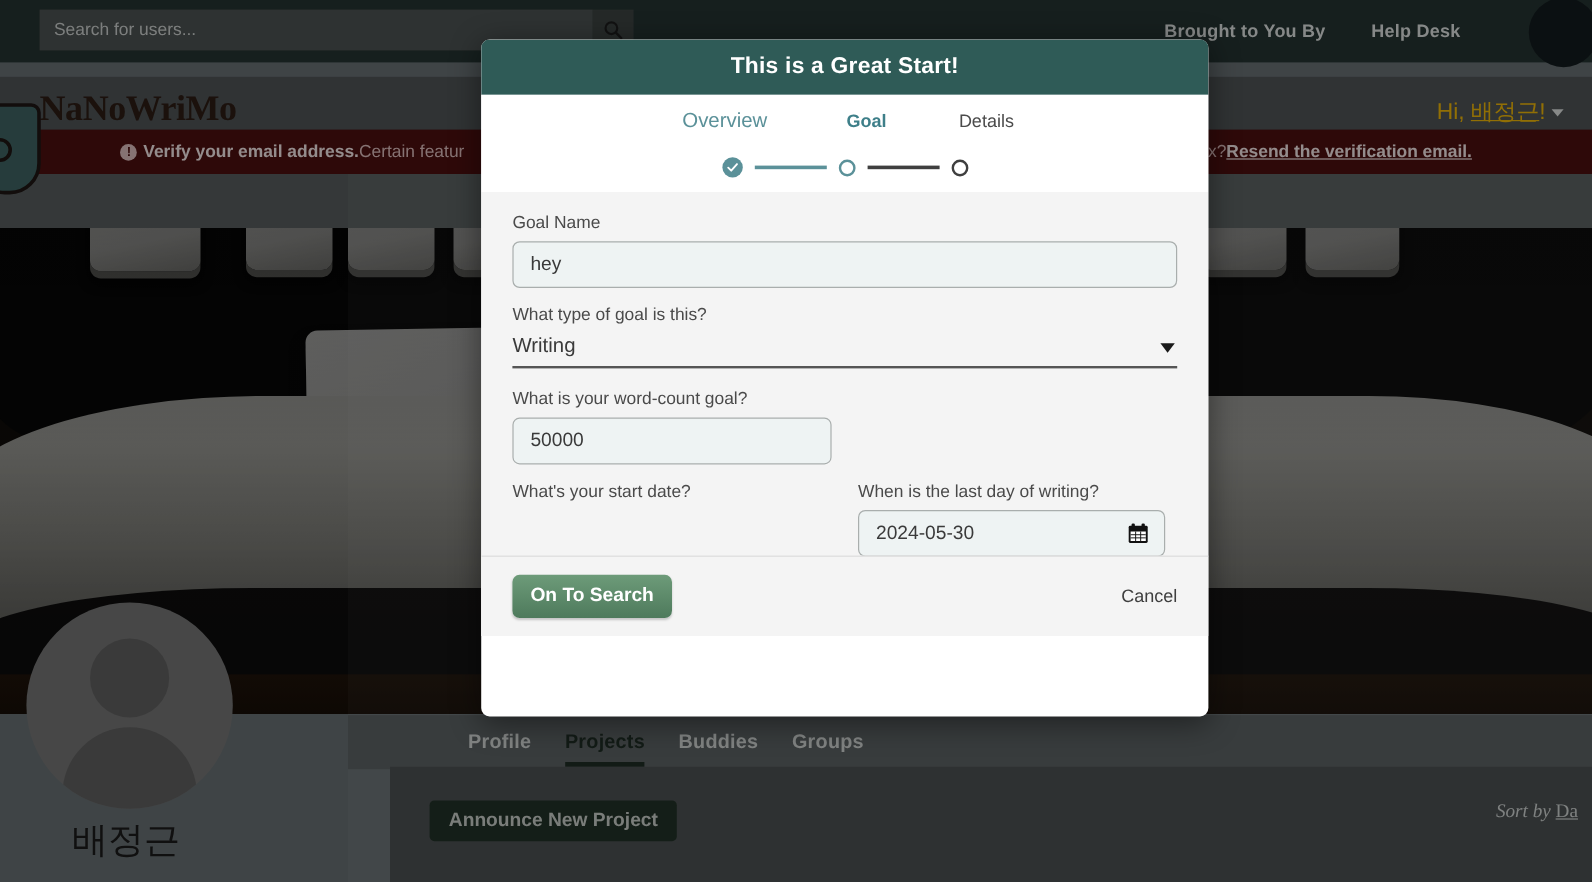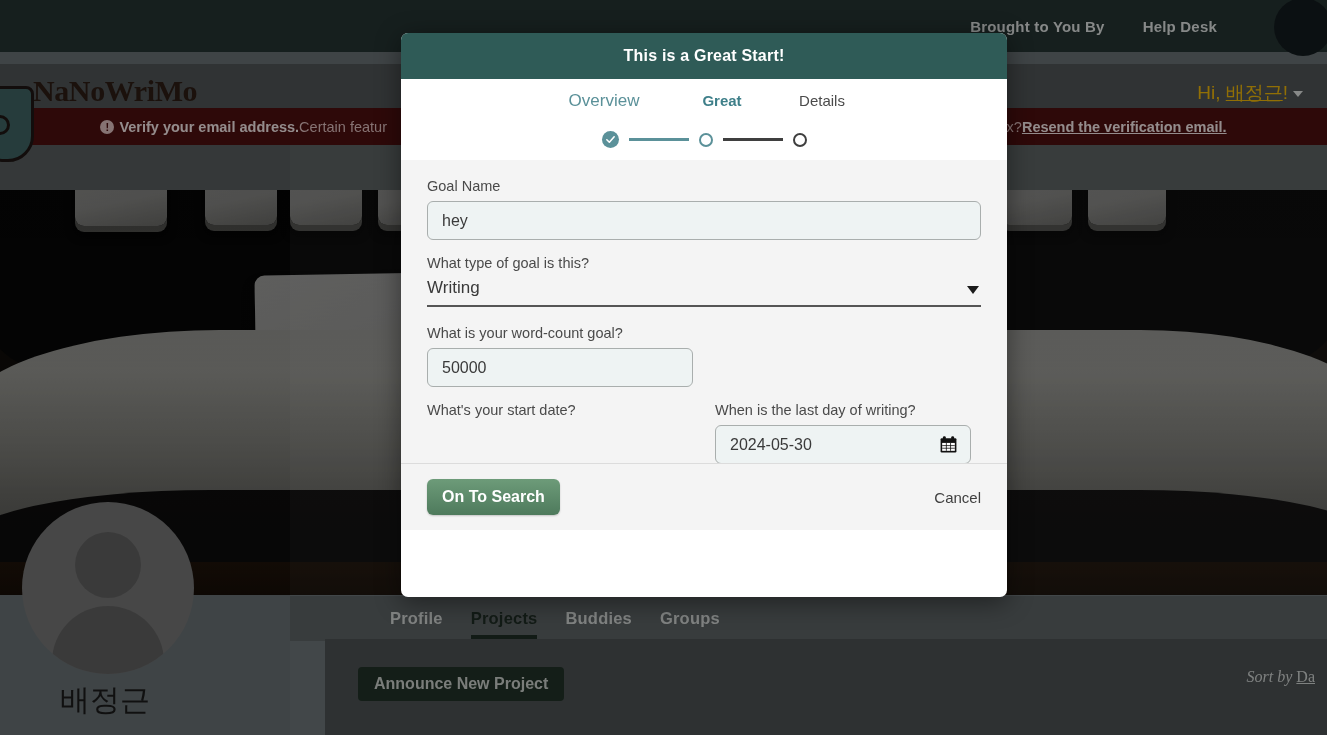--- a/index.html
+++ b/index.html
@@ -281,21 +281,21 @@
     background: #fff;
     z-index: 50;
   }
   .modal-header {
     height: 46px;
     background: #2f5b57;
     display: flex; align-items: center; justify-content: center;
   }
   .modal-title {
     color: #ffffff;
-    font-size: 16px; font-weight: bold;
+    font-size: 19px; font-weight: bold;
     letter-spacing: .2px;
   }
   .steps {
     height: 81px;
     background: #ffffff;
     position: relative;
   }
   .step-labels {
     position: absolute; left: 0; right: 0; top: 12px;
     display: flex; justify-content: center; align-items: baseline;
@@ -398,20 +398,29 @@
     cursor: pointer;
     font-family: "Liberation Sans", sans-serif;
   }
 </style>
 </head>
 <body>
 
 <div id="page">
 
   <div class="util-bar">
+    <div class="search-wrap">
+      <input class="search-input" readonly="" placeholder="Search for users..." style="">
+      <button class="search-btn">
+        <svg viewBox="0 0 24 24">
+          <circle cx="10" cy="10" r="6.5" fill="none" stroke="#1c1c1c" stroke-width="2.4"></circle>
+          <line x1="15" y1="15" x2="21" y2="21" stroke="#1c1c1c" stroke-width="2.6" stroke-linecap="round"></line>
+        </svg>
+      </button>
+    </div>
     <div class="util-links">
       <a>Brought to You By</a>
       <a>Help Desk</a>
     </div>
     <div class="util-avatar"></div>
   </div>
 
   <div class="brand-bar">
     <div class="brand-crest"></div>
     <div class="brand-title">NaNoWriMo</div>
@@ -475,21 +484,21 @@
 
 <div class="modal">
 
   <div class="modal-header">
     <div class="modal-title">This is a Great Start!</div>
   </div>
 
   <div class="steps">
     <div class="step-labels">
       <div class="step-label sl-overview">Overview</div>
-      <div class="step-label sl-goal">Great</div>
+      <div class="step-label sl-goal">Goal</div>
       <div class="step-label sl-details">Details</div>
     </div>
     <div class="step-dots">
       <div class="dot-done">
         <svg viewBox="0 0 24 24">
           <path d="M4 12.5 L9.5 18 L20 6" fill="none" stroke="#ffffff" stroke-width="3.4" stroke-linecap="round" stroke-linejoin="round"></path>
         </svg>
       </div>
       <div class="spacer-s"></div>
       <div class="bar-line"></div>

